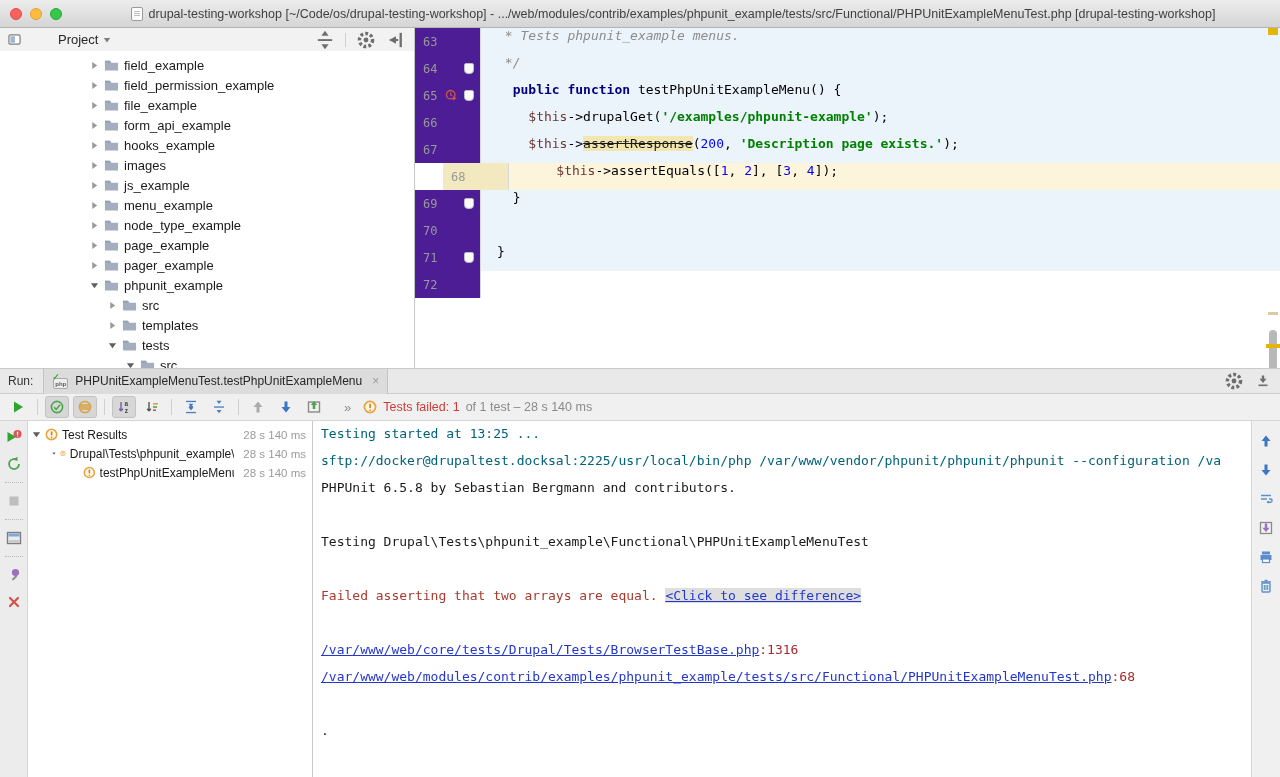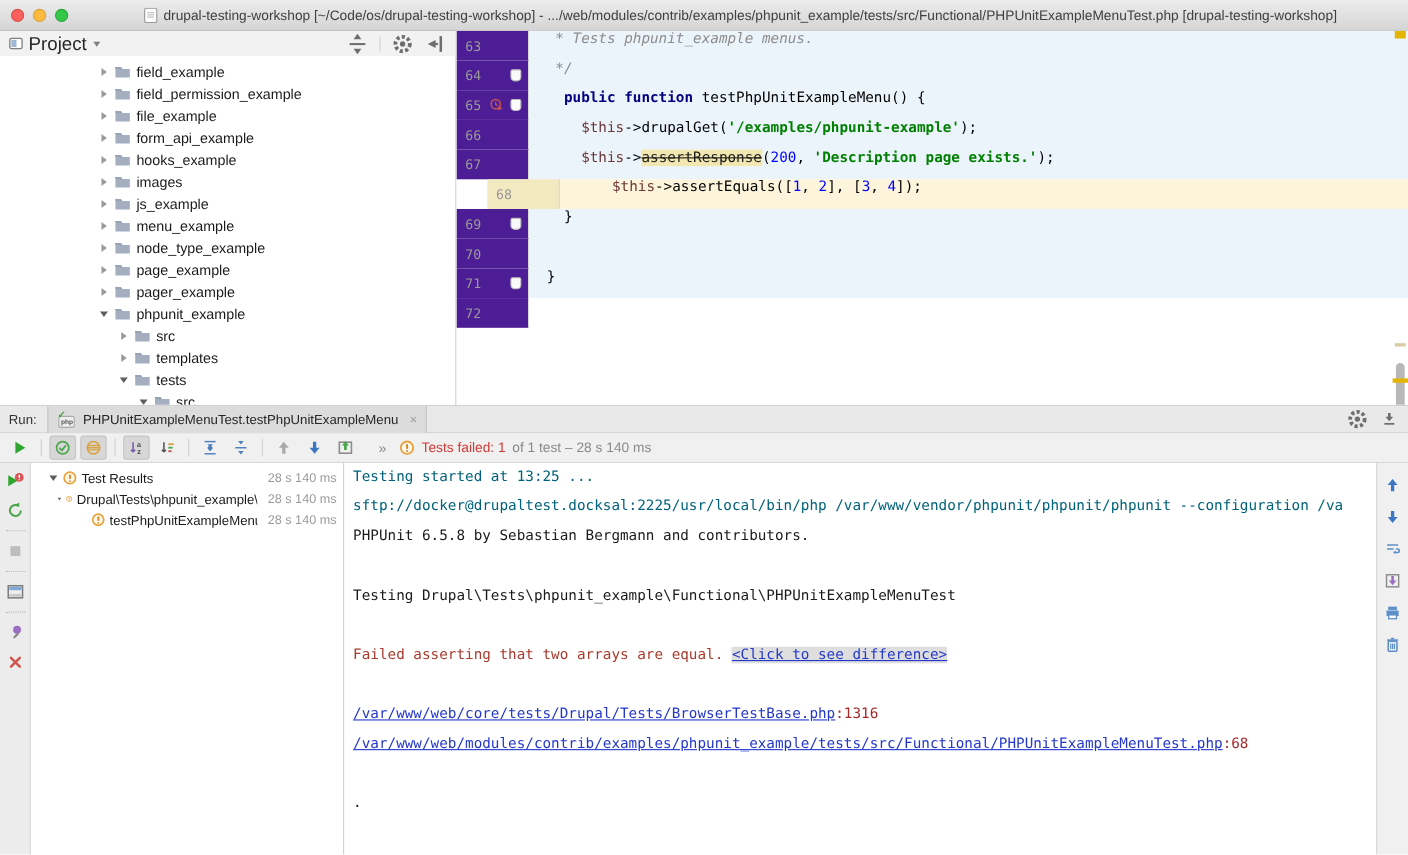--- a/index.html
+++ b/index.html
@@ -15,21 +15,21 @@
   .tl.grn{ background:#34C749; border:1px solid #27A938;}
   .win-title { flex:1; text-align:center; font-size:12.5px; color:#3F3F3F; white-space:nowrap; overflow:hidden;
                display:flex; align-items:flex-end; justify-content:center; gap:6px;}
   .doc-ico { width:12px; height:14px; background:#FDFDFD; border:1px solid #9A9A9A; border-radius:2px; position:relative; flex:none;}
   .doc-ico:after{ content:""; position:absolute; left:2px; top:3px; width:6px; height:1px; box-shadow:0 2px 0 #BDBDBD,0 4px 0 #BDBDBD; background:#BDBDBD;}
 
   
   .main { height:340px; display:flex; }
   .project-panel { width:415px; border-right:1px solid #C6C6C6; background:#FFFFFF; display:flex; flex-direction:column; }
   .panel-header { height:23px; background:#F2F2F2; display:flex; align-items:center; padding:0 8px; gap:5px; }
-  .panel-title { font-size:17px; color:#262626; }
+  .panel-title { font-size:13px; color:#262626;margin-left:32px; }
   .ph-icons { margin-left:auto; display:flex; align-items:center; gap:10px; }
   .ph-sep { width:1px; height:14px; background:#D2D2D2; }
   .tree { flex:1; overflow:hidden; padding-top:4px; }
   .tree-row { height:20px; display:flex; align-items:center; gap:5px; font-size:13px; color:#1A1A1A; white-space:nowrap; }
   .tree-row svg { flex:none; }
   .arrow-spacer { width:9px; flex:none; }
 
   
   .editor { flex:1; position:relative; background:#fff; overflow:hidden; }
   .ed-row { display:flex; height:27px; line-height:27px; }
@@ -624,21 +624,21 @@
           </svg>
         </span>
       <span class="strip-btn">
           <svg width="14" height="14">
             <use href="#close-x"></use>
           </svg>
         </span>
     </div>
 
     <div class="test-tree" id="test-tree">
-        <div class="tt-row" style="padding-left:16px">
+        <div class="tt-row" style="padding-left:4px">
      <svg width="9" height="9" viewBox="0 0 8 8" fill="#5E5E5E">
             <use href="#chev-d"></use>
           </svg>
      <svg width="13" height="13" viewBox="0 0 14 14">
             <use href="#warn"></use>
           </svg>
      <span class="tt-label">Test Results</span>
      <span class="tt-time">28 s 140 ms</span>
    </div>
         <div class="tt-row" style="padding-left:24px">

